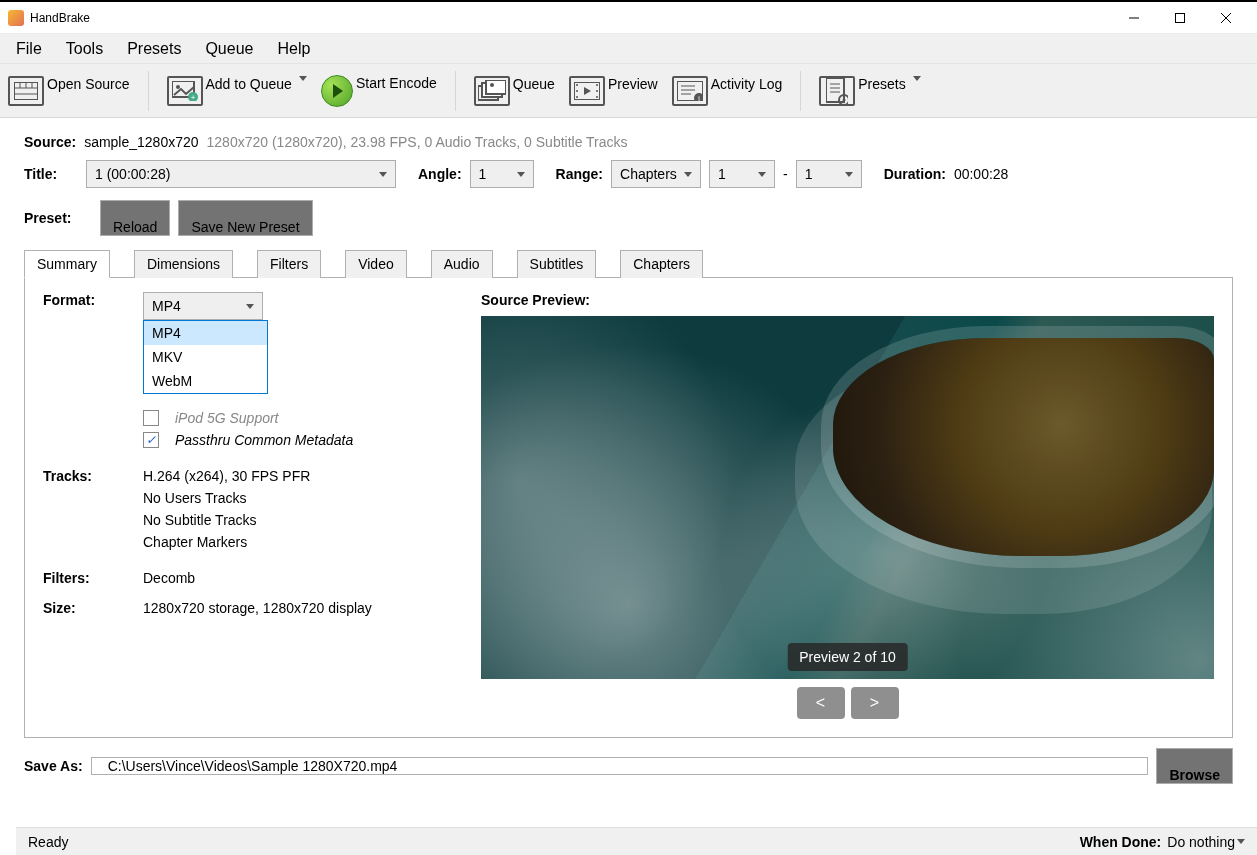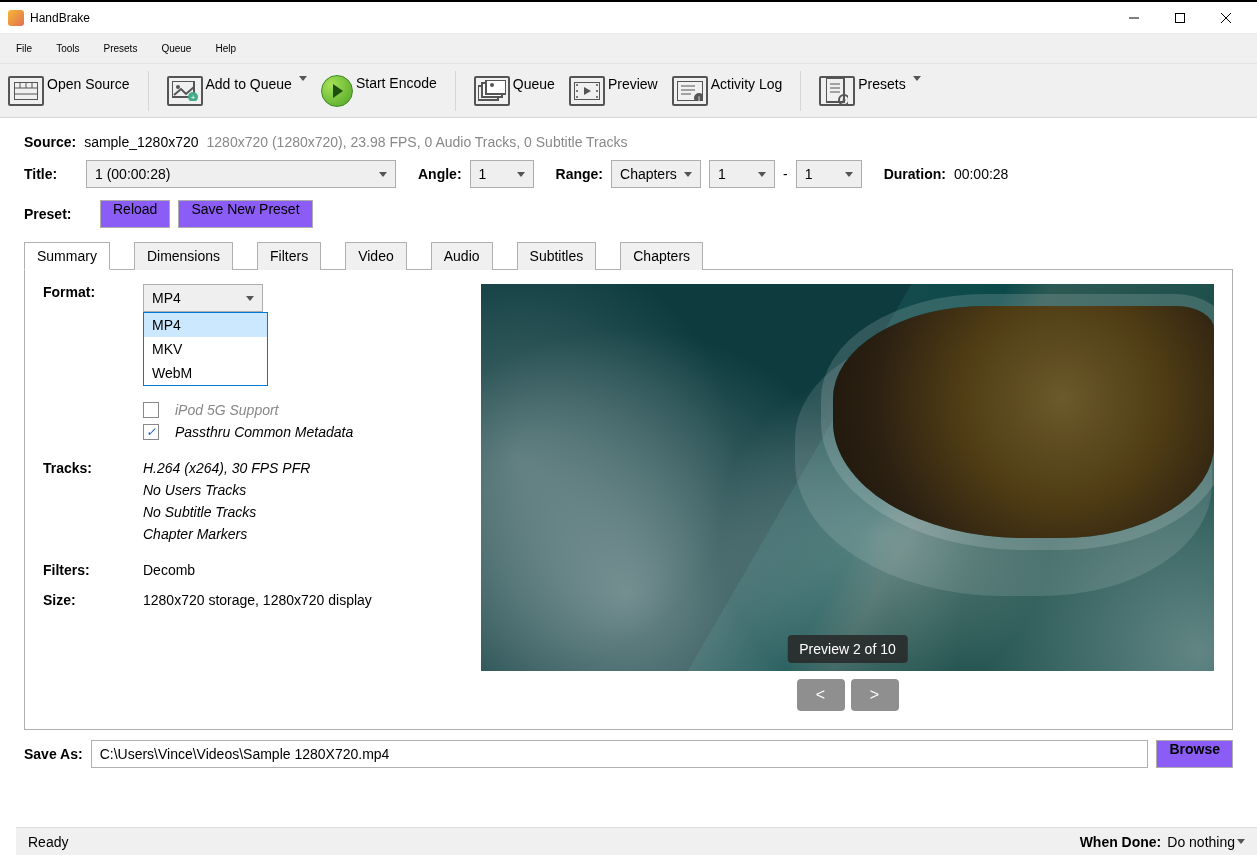--- a/index.html
+++ b/index.html
@@ -3,37 +3,37 @@
 <meta charset="utf-8">
 <style>
 * { box-sizing: border-box; margin: 0; padding: 0; }
 body { font-family: "Segoe UI", Tahoma, sans-serif; font-size: 13px; color: #000; background: #fff; width: 1257px; height: 855px; overflow: hidden; border-top: 2px solid #000; }
 .titlebar { display: flex; align-items: center; height: 32px; padding: 0 8px; background: #fff; border-bottom: 1px solid #ececec; }
 .titlebar .app-icon { width: 16px; height: 16px; border-radius: 3px; background: linear-gradient(135deg,#f7b731,#e17055); position: relative; }
 .titlebar .app-title { margin-left: 6px; font-size: 12px; }
 .titlebar .spacer { flex: 1; }
 .win-btn { width: 46px; height: 32px; display: flex; align-items: center; justify-content: center; font-size: 12px; cursor: pointer; }
 .menubar { display: flex; align-items: center; height: 30px; background: #f0f0f0; border-bottom: 1px solid #e4e4e4; padding: 0 4px; }
-.menubar .menu-item { padding: 4px 12px; cursor: pointer; font-size: 10px; }
+.menubar .menu-item { padding: 4px 12px; cursor: pointer; font-size: 16px; }
 .toolbar { display: flex; align-items: center; height: 54px; background: #f0f0f0; border-bottom: 1px solid #d8d8d8; padding: 0 8px; gap: 14px; }
 .tb-group { display: flex; align-items: flex-start; gap: 3px; }
 .tb-sep { width: 1px; height: 40px; background: #d6d6d6; margin: 0 4px; }
 .tb-icon { width: 36px; height: 30px; background: #999; border-radius: 2px; position:relative; display:inline-flex; align-items:center; justify-content:center; }
 .tb-icon.outline { background:transparent; border: 2px solid #555; }
 .tb-label { font-size: 14px; }
 .tb-play { width: 32px; height:32px; border-radius: 50%; background: radial-gradient(circle at 30% 30%, #a5e257, #4fa327); border:1px solid #3e8a1f; display:flex; align-items:center; justify-content:center; }
 .tb-play::after { content:''; border-left:10px solid #1c4f0c; border-top:7px solid transparent; border-bottom:7px solid transparent; margin-left:3px; }
 .tb-dropdown-arrow { width: 0; height: 0; border-left:4px solid transparent; border-right:4px solid transparent; border-top:5px solid #555; margin-left:4px; }
 .content { padding: 16px 24px 0 24px; }
 .row { display:flex; align-items:center; gap: 8px; margin-bottom: 10px; }
 .lbl { font-weight: bold; font-size: 14px; }
 .grey-text { color:#888; font-size: 14px; }
 .select, .combo { background: #efefef; border:1px solid #adadad; height: 28px; display:flex; align-items:center; padding: 0 8px; font-size: 14px; position:relative; cursor: pointer;}
 .select::after, .combo::after { content:''; position:absolute; right:8px; top:50%; margin-top:-2px; border-left:4px solid transparent; border-right:4px solid transparent; border-top:5px solid #555; }
-.btn { background: #8b5cf6; border:1px solid #adadad; height: 28px; padding: 0 12px; font-size:14px; display:flex; align-items:flex-start; cursor:pointer; }
+.btn { background: #737373; border:1px solid #adadad; height: 36px; padding: 0 12px; font-size:14px; display:flex; align-items:flex-end; cursor:pointer; }
 .tabs { display:flex; border-bottom:1px solid #b0b0b0; margin-top: 14px; gap: 24px; }
 .tab { padding: 5px 12px; border:1px solid #b0b0b0; border-bottom:none; background:#f0f0f0; font-size:14px; margin-right:0px; margin-bottom:-1px; cursor:pointer; }
 .tab.active { background:#fff; border-bottom:1px solid #fff; }
 .tab-body { border:1px solid #b0b0b0; border-top:none; padding: 14px 18px 18px 18px; display:flex; gap:18px; height: 460px; }
 .summary-left { width: 420px; }
 .summary-row { display:flex; align-items:flex-start; margin-bottom: 14px; }
 .summary-row .k { width: 100px; font-weight:bold; font-size:14px; }
 .summary-row .v { font-size:14px; }
 .checkbox { display:flex; align-items:center; gap:16px; font-size:14px; margin-bottom:6px;font-style:italic; }
 .checkbox .box { width: 16px; height:16px; border:1px solid #888; display:flex; align-items:center; justify-content:center; font-size:12px; color:#1a5fd0; }
@@ -42,25 +42,25 @@
 .preview-img { flex:1; background: linear-gradient(120deg,#0d3b3e 0%,#0d3b3e 45%, #144a4c 45%, #0b4a49 55%, #2d5954 60%, #0a4341 100%); position:relative; overflow:hidden; height:370px; }
 .preview-img .rocks { position:absolute; right:0; top:22px; width:52%; height:60%; background: radial-gradient(circle at 60% 40%, #6b5a2a 0%, #4e3b14 40%, #2b2012 70%, #1b1409 100%); border-radius: 40% 10% 40% 50%; box-shadow: 0 0 0 12px rgba(255,255,255,0.15), -20px 40px 0 18px rgba(255,255,255,0.12); }
 .preview-img .foam { position:absolute; inset:0; background: radial-gradient(circle at 20% 80%, rgba(255,255,255,0.4), transparent 40%), radial-gradient(circle at 55% 65%, rgba(255,255,255,0.3), transparent 35%), radial-gradient(circle at 5% 45%, rgba(255,255,255,0.25), transparent 30%), radial-gradient(circle at 98% 95%, rgba(255,255,255,0.35), transparent 30%); }
 .preview-badge { position:absolute; bottom:8px; left:50%; transform:translateX(-50%); background: rgba(40,40,40,0.85); color:#fff; padding:6px 12px; border-radius: 4px; font-size:14px; }
 .preview-nav { display:flex; justify-content:center; gap: 6px; margin-top:8px; }
 .nav-btn { width: 48px; height:32px; background:#8f8f8f; color:#fff; border-radius:4px; display:flex; align-items:center; justify-content:center; font-size:16px; cursor:pointer; }
 .dropdown-open { position:absolute; top:28px; left:0; background:#fff; border:1px solid #0078d4; width:125px; z-index:10; }
 .dropdown-open .opt { padding:4px 8px; font-size:14px; cursor:pointer; }
 .dropdown-open .opt.hov { background:#cce8ff; }
 .save-row { display:flex; align-items:center; gap:8px; padding: 10px 24px 0 24px; }
-.text-input { flex:1; border:1px solid #b0b0b0; height: 28px; padding:0 8px; font-size:14px; background:#fff; }
+.text-input { flex:1; border:1px solid #b0b0b0; height: 18px; padding:0 16px; font-size:14px; background:#fff; }
 .statusbar { position:absolute; bottom:0; left:16px; right:0; height:28px; background:#f0f0f0; border-top:1px solid #ddd; display:flex; align-items:center; padding: 0 12px; font-size:14px; }
 .statusbar .spacer { flex:1; }
 .format-wrap { position:relative; display:inline-block; }
-.track-line { margin-bottom:6px;font-style:italic; }
+.track-line { margin-bottom:6px; }
 </style>
 </head>
 <body>
 
 <div class="titlebar">
   <span class="app-icon"></span>
   <span class="app-title">HandBrake</span>
   <span class="spacer"></span>
   <div class="win-btn">
     <svg width="10" height="10">
@@ -272,20 +272,21 @@
         <div class="v">Decomb</div>
       </div>
 
       <div class="summary-row">
         <div class="k">Size:</div>
         <div class="v">1280x720 storage, 1280x720 display</div>
       </div>
     </div>
 
     <div class="preview-area">
+      <div class="preview-title">Source Preview:</div>
       <div class="preview-img">
         <div class="foam"></div>
         <div class="rocks"></div>
         <div class="preview-badge">Preview 2 of 10</div>
       </div>
       <div class="preview-nav">
         <div class="nav-btn">&lt;</div>
         <div class="nav-btn">&gt;</div>
       </div>
     </div>

